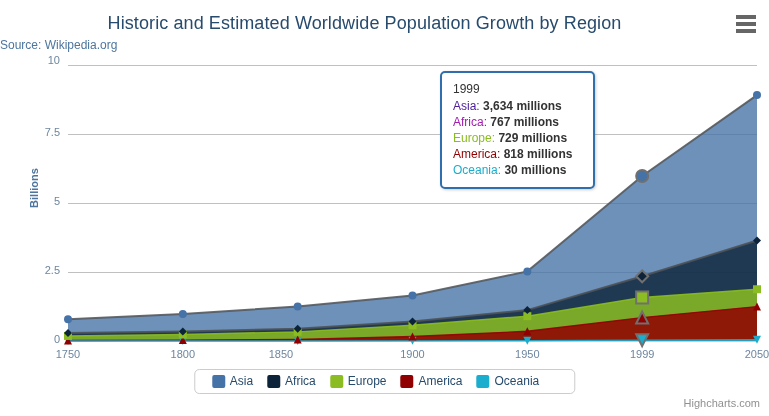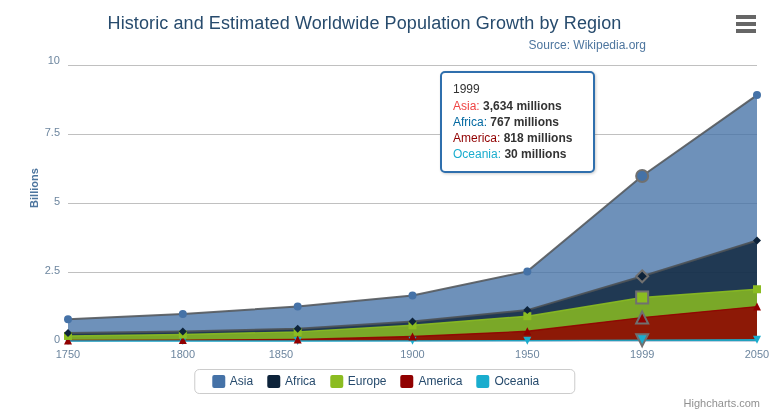--- a/index.html
+++ b/index.html
@@ -27,21 +27,21 @@
     font-size: 18px;
     color: #274b6d;
     letter-spacing: 0.1px;
     white-space: nowrap;
   }
   .chart-subtitle {
     position: absolute;
     left: 0;
     top: 38px;
     width: 646px;
-    text-align: right;
+    text-align: left;
     font-size: 12px;
     color: #4d759e;
     white-space: nowrap;
   }
 
   
   .context-button {
     position: absolute;
     right: 10px;
     top: 13px;
@@ -260,22 +260,23 @@
       <div class="tick-label xtick" style="left: 251px; top: 348px;">1850</div>
       <div class="tick-label xtick" style="left: 382.5px; top: 348px;">1900</div>
       <div class="tick-label xtick" style="left: 497.333px; top: 348px;">1950</div>
       <div class="tick-label xtick" style="left: 612.167px; top: 348px;">1999</div>
       <div class="tick-label xtick" style="left: 727px; top: 348px;">2050</div>
     </div>
 
   <div class="tooltip">
     <div class="tooltip-header">1999</div>
     <div id="tooltip-rows">
-        <div class="tooltip-row"><span class="tname" style="color: #ef4444;">Asia: </span><span class="tval">3,634 millions</span></div>
-        <div class="tooltip-row"><span class="tname" style="color: #0369a1;">Africa: </span><span class="tval">767 millions</span></div>
+        <div class="tooltip-row"><span class="tname" style="color: #4c1d95;">Asia: </span><span class="tval">3,634 millions</span></div>
+        <div class="tooltip-row"><span class="tname" style="color: #a21caf;">Africa: </span><span class="tval">767 millions</span></div>
+        <div class="tooltip-row"><span class="tname" style="color: rgb(139, 188, 33);">Europe: </span><span class="tval">729 millions</span></div>
         <div class="tooltip-row"><span class="tname" style="color: rgb(145, 0, 0);">America: </span><span class="tval">818 millions</span></div>
         <div class="tooltip-row"><span class="tname" style="color: rgb(26, 173, 206);">Oceania: </span><span class="tval">30 millions</span></div>
       </div>
   </div>
 
   <div class="legend">
     <div id="legend-items" style="display:flex;align-items:center;">
         <div class="legend-item">
           <span class="legend-swatch" style="background: rgb(69, 114, 167);"></span>
           <span>Asia</span>

